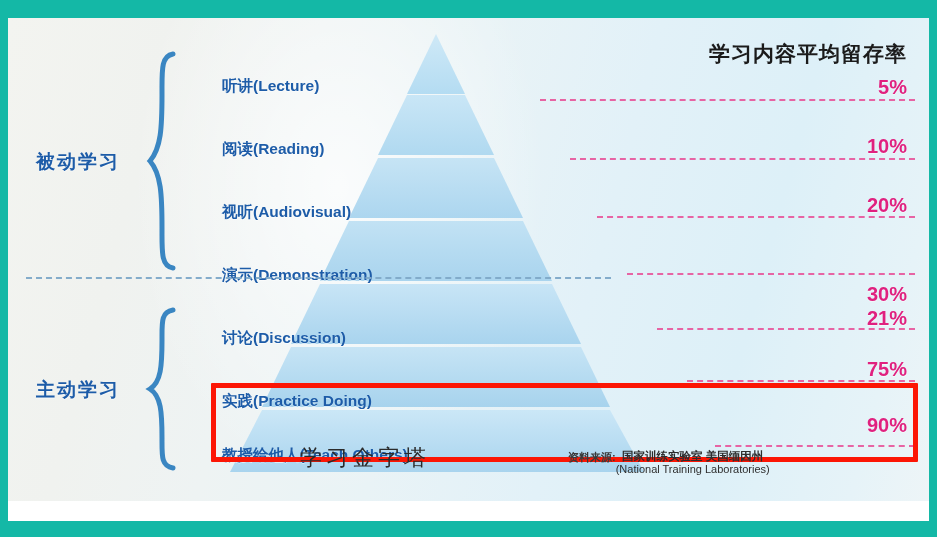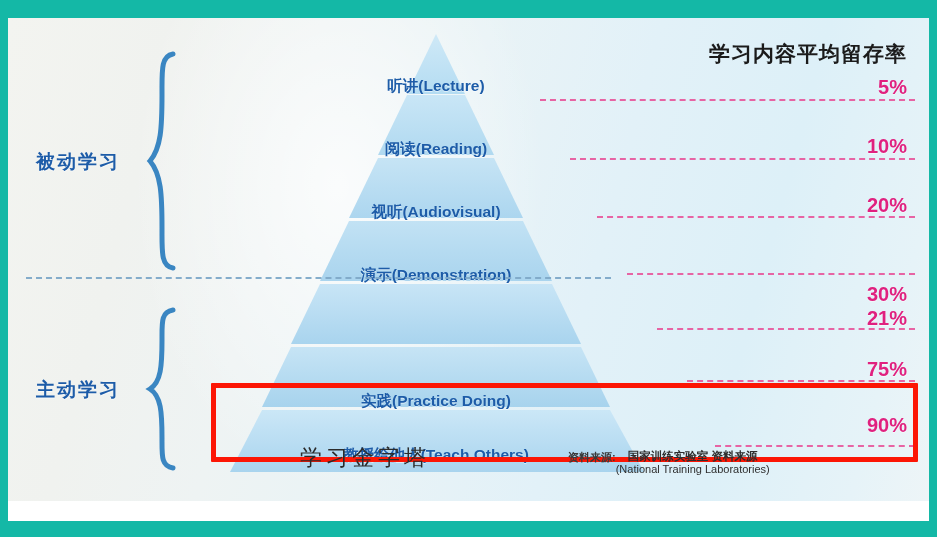--- a/index.html
+++ b/index.html
@@ -86,21 +86,20 @@
   .tier {
     position: absolute;
     left: 0;
     width: 428px;
   }
   .tier svg { display: block; }
 
   .tier-label {
     position: absolute;
     width: 428px;
-    text-align: center;
     color: #1d5ca8;
     font-weight: bold;
     font-size: 15.5px;
     white-space: nowrap;
     text-shadow: 0 1px 0 rgba(255,255,255,0.55);
   }
 
   
   .brace {
     position: absolute;
@@ -302,20 +301,21 @@
             </linearGradient>
           </defs>
           <polygon points="40,0 388,0 422,62 8,62" fill="url(#g6)"></polygon>
         </svg>
       </div>
 
       <div class="tier-label" style="top:44px;">听讲(Lecture)</div>
       <div class="tier-label" style="top:107px;">阅读(Reading)</div>
       <div class="tier-label" style="top:233px;">演示(Demonstration)</div>
       <div class="tier-label" style="top:170px;">视听(Audiovisual)</div>
+      <div class="tier-label" style="top:296px;">讨论(Discussion)</div>
       <div class="tier-label" style="top:413px;">教授给他人(Teach Others)</div>
       <div class="tier-label" style="top:359px;">实践(Practice Doing)</div>
     </div>
 
     <div id="section-divider"></div>
 
     <div class="brace" style="left:137px; top:32px;">
       <svg width="34" height="222" viewBox="0 0 34 222">
         <path d="M28 4 C16 6 17 20 17 44 C17 78 16 98 5 111 C16 124 17 144 17 178 C17 202 16 216 28 218" fill="none" stroke="#3a86c2" stroke-width="5" stroke-linecap="round"></path>
       </svg>
@@ -345,21 +345,21 @@
     <div class="leader" style="top:362px; width:228px;"></div>
     <div class="leader" style="top:427px; width:200px;"></div>
 
     <div id="highlight-box"></div>
 
     <div id="footer">
       <div id="main-title">学习金字塔</div>
       <div id="source-wrap">
         <div id="source-label">资料来源:</div>
         <div id="source-body">
-          <div id="source-cn">国家训练实验室 资料来源</div>
+          <div id="source-cn">国家训练实验室 美国缅因州</div>
           <div id="source-en">(National Training Laboratories)</div>
         </div>
       </div>
     </div>
 
     <div id="bottom-strip"></div>
   </div>
 </div>
 
 </body></html>

